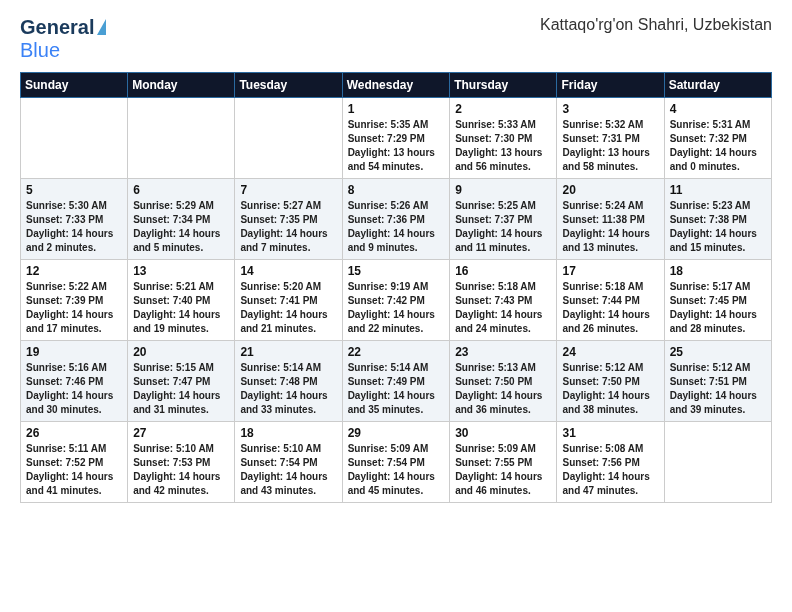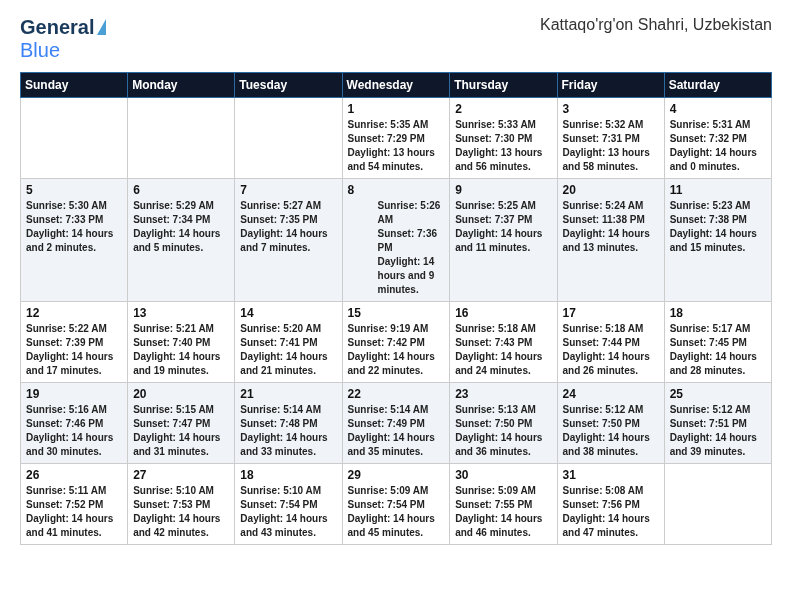--- a/index.html
+++ b/index.html
@@ -164,21 +164,21 @@
 Daylight: 14 hours and 5 minutes.</div>
           </td>
           <td>
             <div class="day-number">7</div>
             <div class="day-info" style="white-space: pre-line;">Sunrise: 5:27 AM
 Sunset: 7:35 PM
 Daylight: 14 hours and 7 minutes.</div>
           </td>
           <td>
             <div class="day-number">8</div>
-            <div class="day-info" style="white-space: pre-line; margin-left: 30px;">Sunrise: 5:26 AM
+            <div class="day-info" style="white-space: pre-line;">Sunrise: 5:26 AM
 Sunset: 7:36 PM
 Daylight: 14 hours and 9 minutes.</div>
           </td>
           <td>
             <div class="day-number">9</div>
             <div class="day-info" style="white-space: pre-line;">Sunrise: 5:25 AM
 Sunset: 7:37 PM
 Daylight: 14 hours and 11 minutes.</div>
           </td>
           <td>

